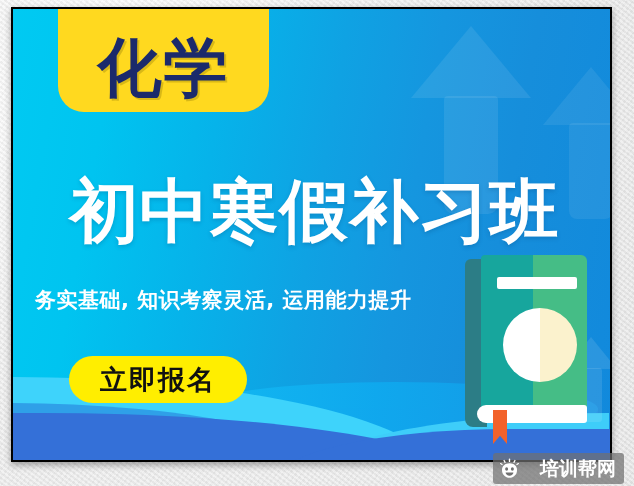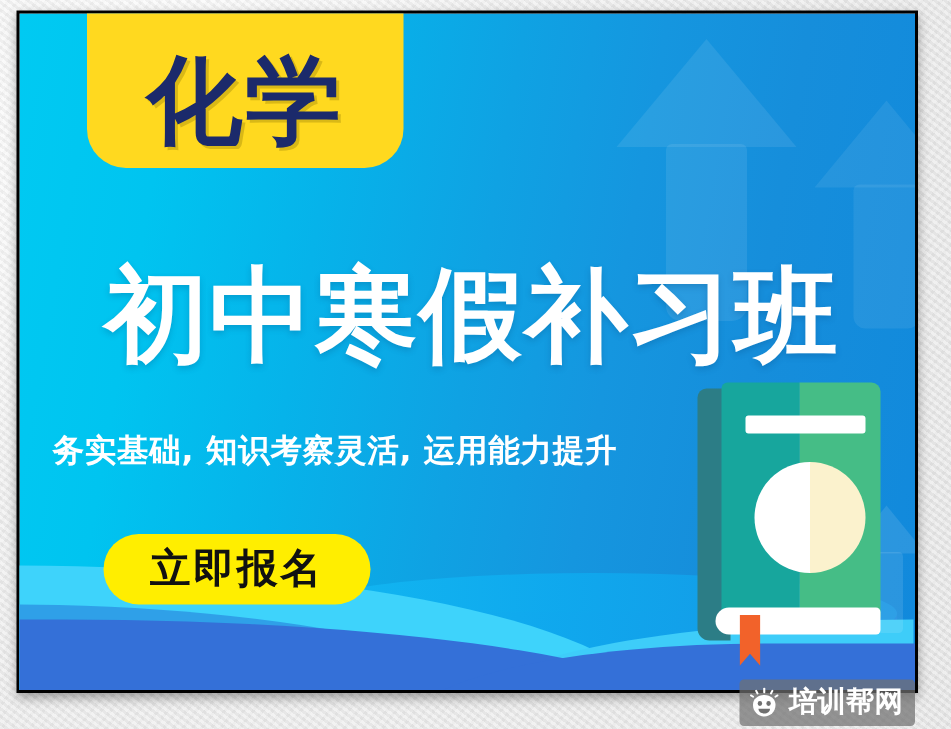--- a/index.html
+++ b/index.html
@@ -256,21 +256,21 @@
   }
 
   
   #watermark{
     position:absolute;
     left:493px; top:453px;
     height:31px;
     padding:0 8px 0 6px;
     background:rgba(112,112,112,.72);
     border-radius:3px;
-    display:flex; align-items:center; gap:6px;
+    display:flex; align-items:center; gap:20px;
     z-index:20;
   }
   #watermark-icon{
     width:21px; height:21px;
     display:block;
   }
   #watermark-text{
     font-family:"DejaVu Sans","Liberation Sans",sans-serif;
     font-size:19px;
     font-weight:bold;

